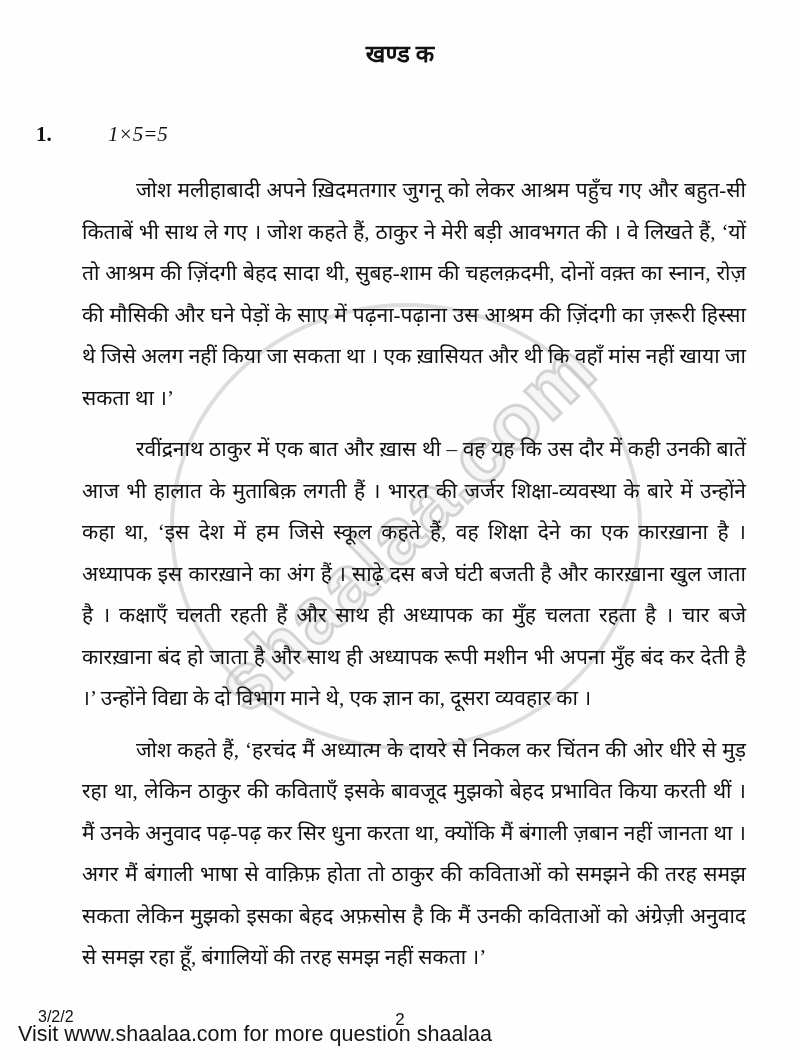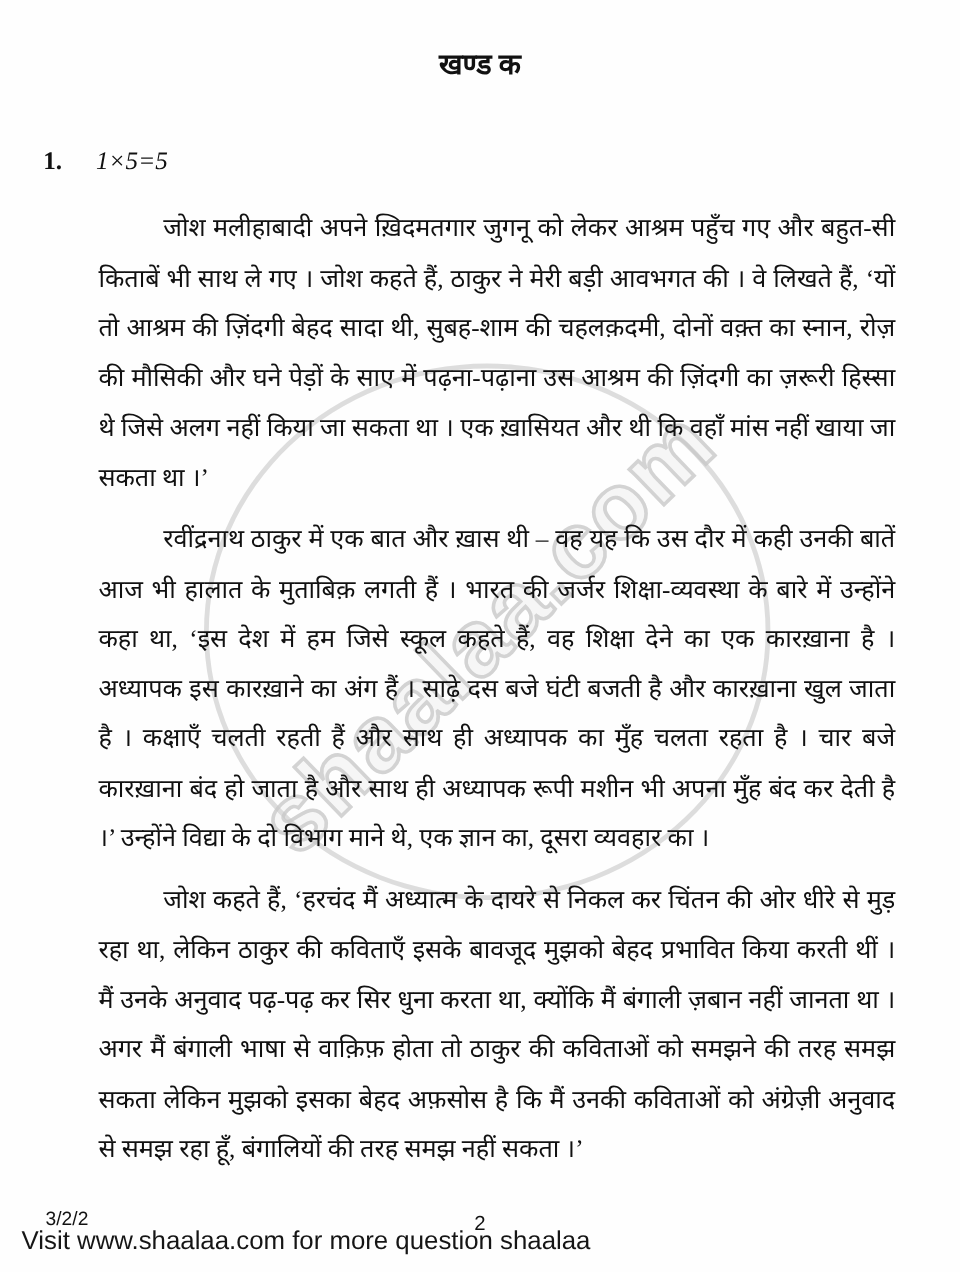--- a/index.html
+++ b/index.html
@@ -76,20 +76,21 @@
     line-height: 32px;
   }
   .question-number {
     font-weight: bold;
     width: 44px;
     flex: 0 0 auto;
   }
   .question-text { flex: 1 1 auto; }
   .question-marks {
     flex: 0 0 auto;
+    margin-left: 28px;
     font-style: italic;
     white-space: nowrap;
   }
 
   .passage {
     position: absolute;
     left: 82px;
     top: 170px;
     width: 664px;
     font-size: 21px;

